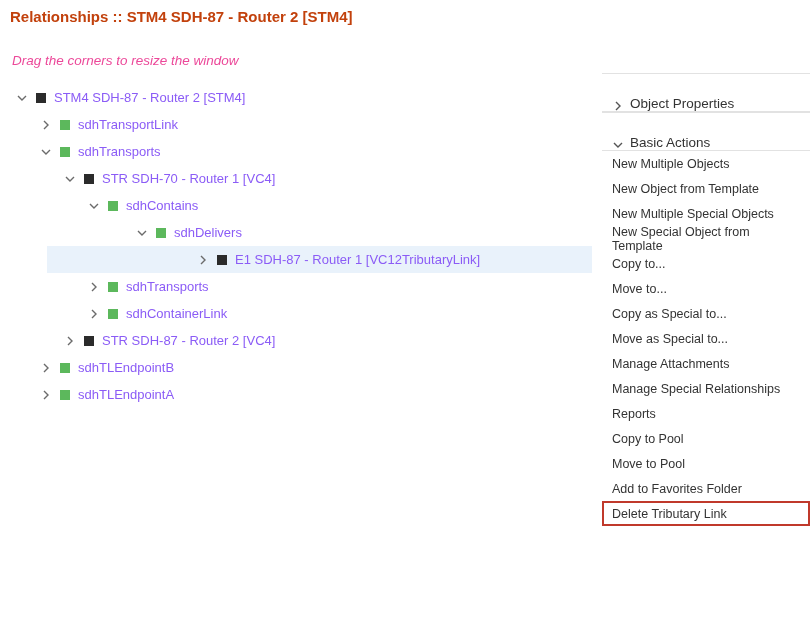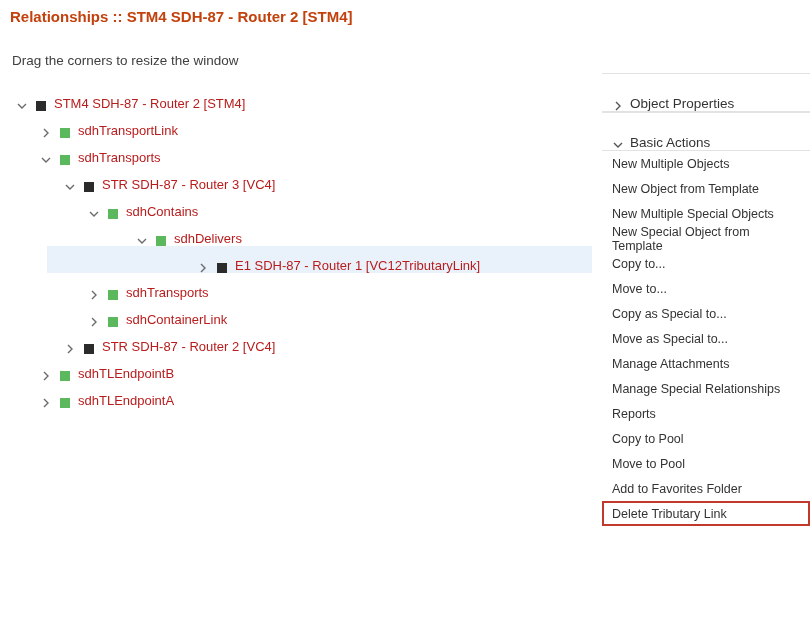--- a/index.html
+++ b/index.html
@@ -1,23 +1,23 @@
 <!DOCTYPE html>
 <html><head>
 <meta charset="utf-8">
 <style>
   * { box-sizing: border-box; margin: 0; padding: 0; }
   html, body { width: 810px; height: 623px; font-family: "Segoe UI", "Helvetica Neue", Arial, sans-serif; font-size: 13px; color: #333; background: #fff; }
   .container { display: flex; flex-direction: column; width: 100%; height: 100%; }
   .title-bar { padding: 8px 10px 10px 10px; font-size: 15px; font-weight: 600; color: #c2410c; }
   .workspace { display: flex; flex: 1 1 auto; }
   .left-pane { flex: 1 1 auto; padding: 0 10px 10px 10px; }
-  .hint { color: #404040; padding: 18px 2px 16px 2px; font-size: 13.5px; }
+  .hint { font-style: italic; color: #ec4899; padding: 18px 2px 16px 2px; font-size: 13.5px; }
   .tree { list-style: none; }
-  .tree-row { display: flex; align-items: flex-end; height: 27px; padding-left: 4px; cursor: default; font-size: 13px; color: #b91c1c; }
+  .tree-row { display: flex; align-items: center; height: 27px; padding-left: 4px; cursor: default; font-size: 13px; color: #8b5cf6; }
   .tree-row.selected { background: #e9f2fb; margin-left: 37px; }
   .indent { display: inline-block; flex: 0 0 auto; }
   .chev { width: 16px; display: inline-flex; justify-content: center; align-items: center; color: #6b6b6b; font-size: 10px; line-height: 1; user-select: none; }
   .chev svg { display: block; }
   .sq { width: 10px; height: 10px; display: inline-block; margin: 0 8px 0 6px; flex: 0 0 auto; }
   .sq.black { background: #2b2b2b; }
   .sq.green { background: #5cb85c; }
   .node-label { white-space: nowrap; }
   .right-pane { width: 208px; flex: 0 0 208px; padding-top: 0; }
   .spacer-top { height: 38px; }
@@ -68,21 +68,21 @@
             <span class="node-label">sdhTransports</span>
           </li>
           <li class="tree-row">
             <span class="indent" style="width: 48px;"></span>
             <span class="chev">
               <svg width="10" height="10" viewBox="0 0 10 10">
                 <path d="M1 3 L5 7 L9 3" fill="none" stroke="currentColor" stroke-width="1.4"></path>
               </svg>
             </span>
             <span class="sq black"></span>
-            <span class="node-label">STR SDH-87 - Router 3 [VC4]</span>
+            <span class="node-label">STR SDH-70 - Router 1 [VC4]</span>
           </li>
           <li class="tree-row">
             <span class="indent" style="width: 72px;"></span>
             <span class="chev">
               <svg width="10" height="10" viewBox="0 0 10 10">
                 <path d="M1 3 L5 7 L9 3" fill="none" stroke="currentColor" stroke-width="1.4"></path>
               </svg>
             </span>
             <span class="sq green"></span>
             <span class="node-label">sdhContains</span>

